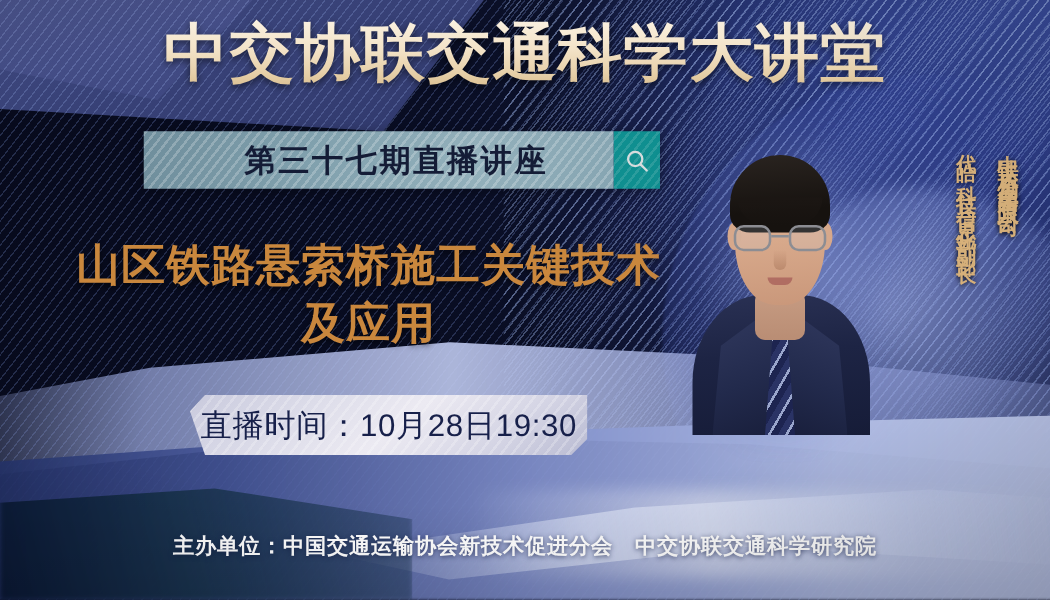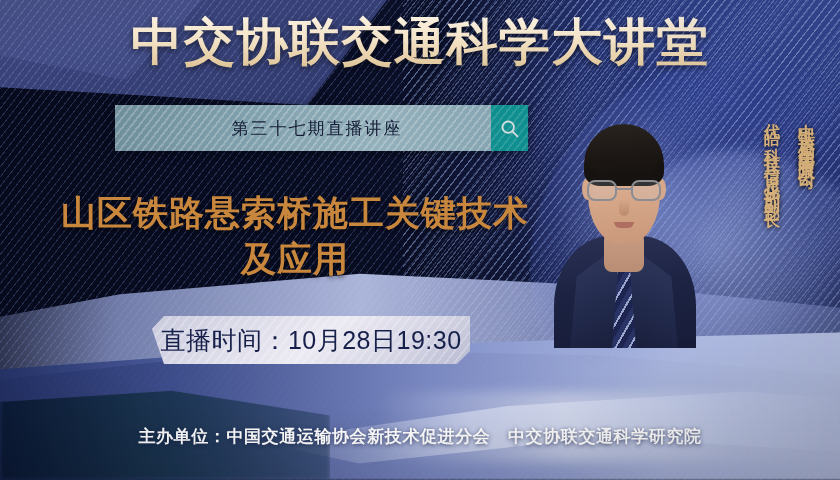--- a/index.html
+++ b/index.html
@@ -148,21 +148,21 @@
   }
   .sub-bar-left::after{
     content:"";position:absolute;inset:0;
     background-image:repeating-linear-gradient(-52deg,
       rgba(255,255,255,0) 0px,rgba(255,255,255,0) 4px,
       rgba(255,255,255,0.22) 4px,rgba(255,255,255,0.22) 6px);
     pointer-events:none;
   }
   .sub-bar-text{
     position:relative;z-index:2;
-    color:#141c36;font-size:17px;font-weight:400;letter-spacing:2px;
+    color:#141c36;font-size:25px;font-weight:700;letter-spacing:2px;
     padding-left:28px;
   }
   .sub-bar-icon{
     width:37px;
     background:#0f8f90;
     display:flex;align-items:center;justify-content:center;
     position:relative;overflow:hidden;
   }
   .sub-bar-icon::after{
     content:"";position:absolute;inset:0;

